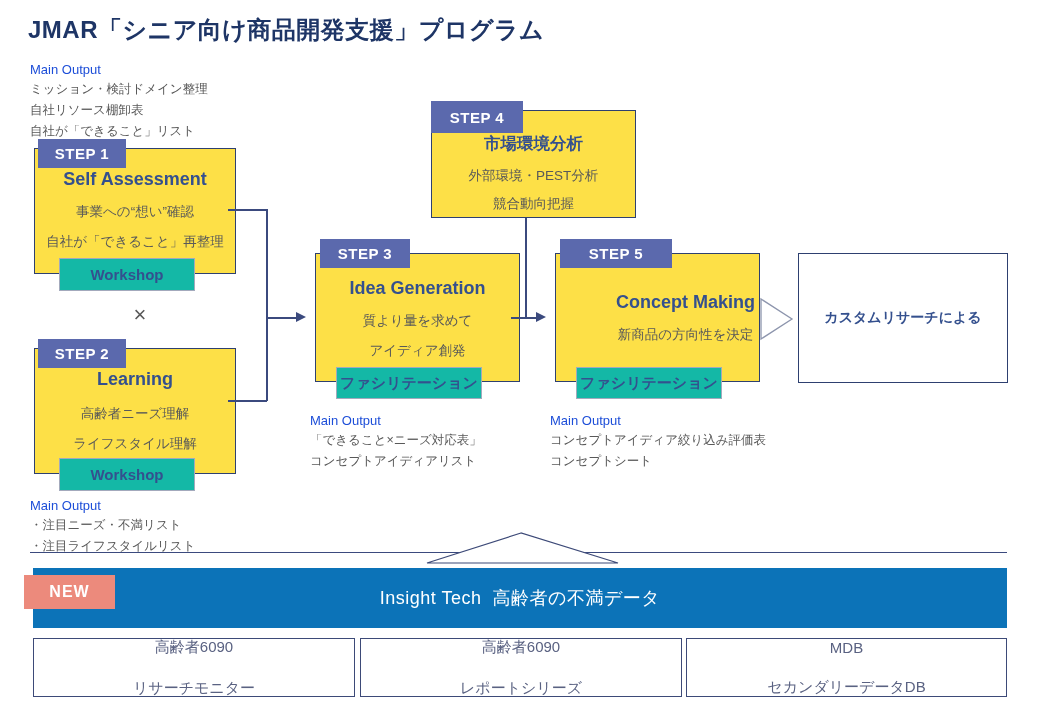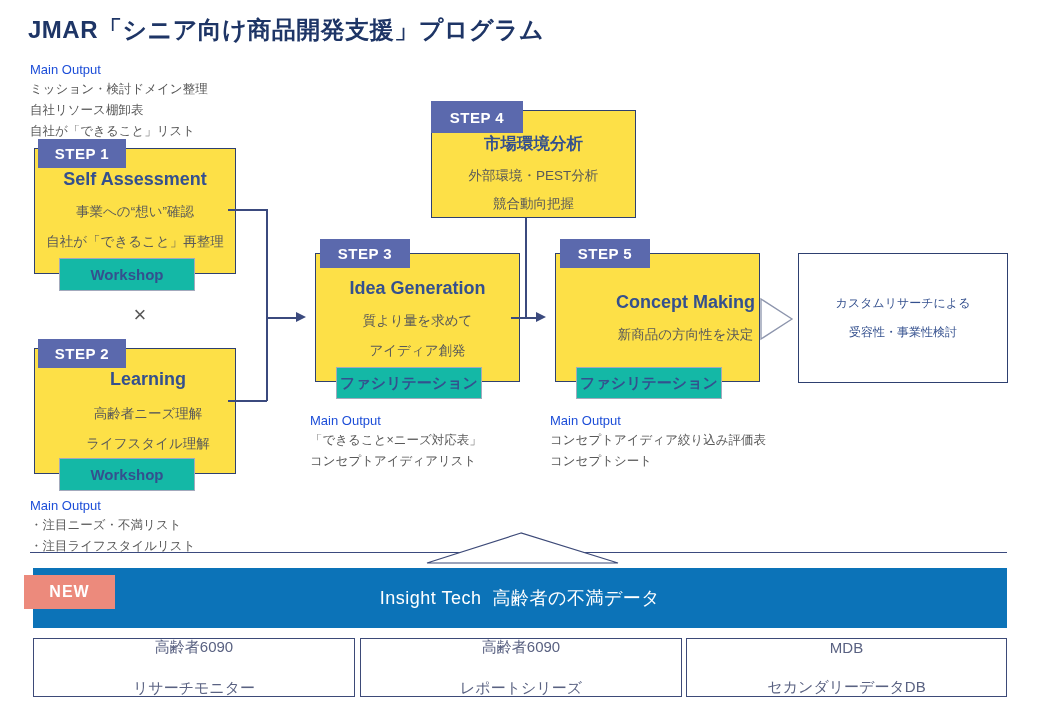--- a/index.html
+++ b/index.html
@@ -43,21 +43,21 @@
     width:0; height:0; border-top:5.5px solid transparent;
     border-bottom:5.5px solid transparent; border-left:10px solid #3b4a7e;
   }
   .x-mark { font-size:22px; color:#595959; width:28px; text-align:center; }
   
   .final-box {
     background:#ffffff; border:1.5px solid #2e4070;
     display:flex; flex-direction:column; align-items:center; justify-content:center;
     gap:12px;
   }
-  .final-line { font-size:12px; font-weight:normal; color:#34508e; }
+  .final-line { font-size:14px; font-weight:bold; color:#34508e; }
   
   .banner {
     background:#0c73b8; display:flex; align-items:center; justify-content:center;
     z-index:2;
   }
   .banner-label { color:#ffffff; font-size:18px; letter-spacing:0.5px; white-space:pre; }
   .new-badge {
     background:#ec8a7c; color:#ffffff; font-weight:bold; font-size:16px;
     display:flex; align-items:center; justify-content:center; z-index:5;
     letter-spacing:1px;
@@ -88,21 +88,21 @@
   <div class="abs step-box" style="left:26px; top:148px; width:202px; height:126px;">
     <div class="abs step-title" style="top:20px; font-size:18px;">Self Assessment</div>
     <div class="abs step-line" style="top:84px;">自社が「できること」再整理</div>
     <div class="abs step-line" style="top:54px;">事業への“想い”確認</div>
   </div>
   <div class="abs step-badge" style="left:38px; top:139px; width:88px; height:29px;">STEP 1</div>
   <div class="abs tag-btn" style="left:59px; top:258px; width:136px; height:33px;">Workshop</div>
 
   <div class="abs x-mark" style="left:126px; top:302px;">×</div>
 
-  <div class="abs step-box" style="left:26px; top:348px; width:202px; height:126px;padding-left:13px;">
+  <div class="abs step-box" style="left:26px; top:348px; width:202px; height:126px;">
     <div class="abs step-title" style="top:20px; font-size:18px;">Learning</div>
     <div class="abs step-line" style="top:56px;">高齢者ニーズ理解</div>
     <div class="abs step-line" style="top:86px;">ライフスタイル理解</div>
   </div>
   <div class="abs step-badge" style="left:38px; top:339px; width:88px; height:29px;">STEP 2</div>
   <div class="abs tag-btn" style="left:59px; top:458px; width:136px; height:33px;">Workshop</div>
 
   <div class="abs" style="left:30px; top:498px;">
     <div class="mo-head">Main Output</div>
     <div class="mo-line">・注目ニーズ・不満リスト</div>
@@ -137,36 +137,35 @@
     <div class="mo-line">コンセプトアイディアリスト</div>
   </div>
 
   <div class="abs line" style="left:511px; top:317px; width:26px; height:1.5px;"></div>
   <div class="abs arrowhead" style="left:536px; top:312px;"></div>
 
   <div class="abs step-box" style="left:547px; top:253px; width:205px; height:129px;padding-left:28px;">
     <div class="abs step-title" style="top:38px; font-size:18px;">Concept Making</div>
     <div class="abs step-line" style="top:72px;">新商品の方向性を決定</div>
   </div>
-  <div class="abs step-badge" style="left:560px; top:239px; width:90px; height:29px;">STEP 5</div>
+  <div class="abs step-badge" style="left:560px; top:239px; width:112px; height:29px;">STEP 5</div>
   <div class="abs tag-btn" style="left:576px; top:367px; width:146px; height:32px;">ファシリテーション</div>
 
   <div class="abs" style="left:550px; top:413px;">
     <div class="mo-head">Main Output</div>
     <div class="mo-line">コンセプトアイディア絞り込み評価表</div>
     <div class="mo-line">コンセプトシート</div>
   </div>
 
   <svg class="abs" style="left:759px; top:296px;" width="36" height="46">
     <polygon points="2,3 2,43 33,23" fill="#ffffff" stroke="#8d95ad" stroke-width="1.3"></polygon>
   </svg>
 
   <div class="abs final-box" style="left:798px; top:253px; width:210px; height:130px;">
     <div class="final-line">カスタムリサーチによる</div>
-    <div class="final-line">受容性・事業性検討</div>
   </div>
 
   <div class="abs line" style="left:30px; top:552px; width:977px; height:1px;"></div>
   <svg class="abs" style="left:420px; top:529px;" width="206" height="38">
     <polygon points="101,4 7,34 198,34" fill="#ffffff" stroke="#3d4a78" stroke-width="1.2"></polygon>
   </svg>
 
   <div class="abs banner" style="left:33px; top:568px; width:974px; height:60px;">
     <span class="banner-label">Insight Tech  高齢者の不満データ</span>
   </div>

